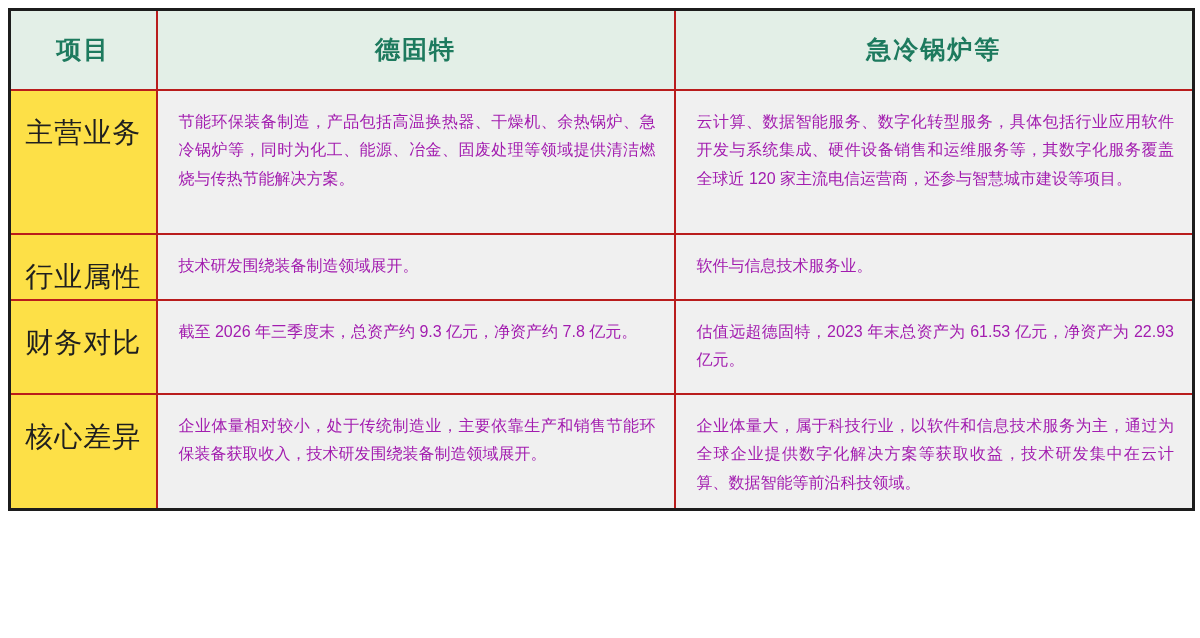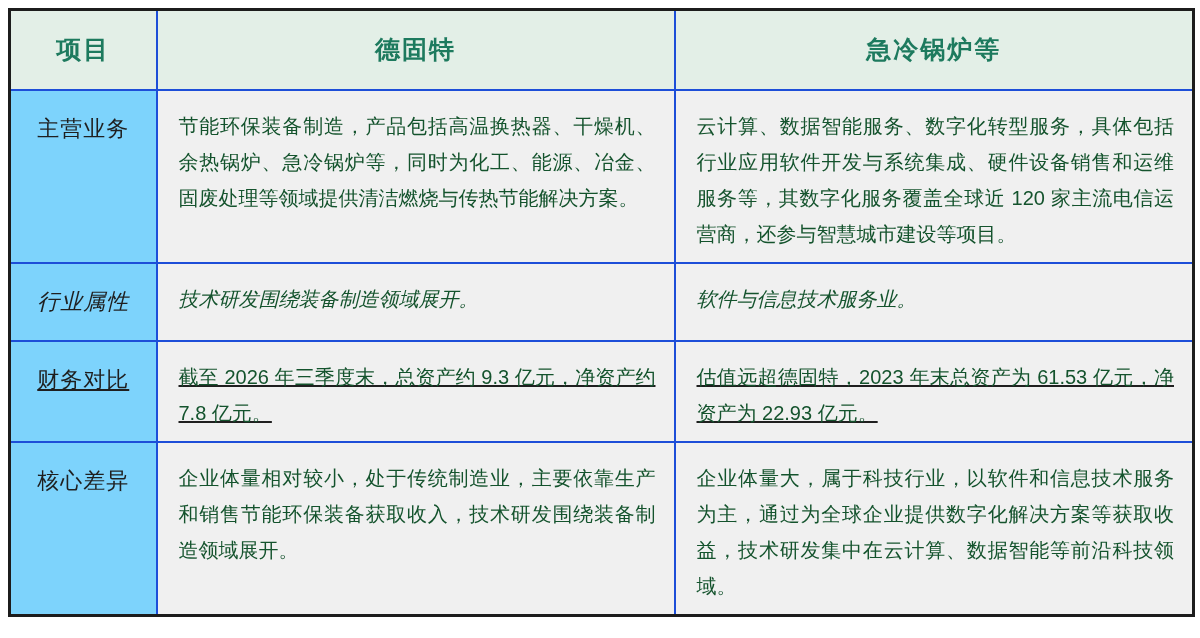--- a/index.html
+++ b/index.html
@@ -14,57 +14,57 @@
   .compare-table {
     border-collapse: collapse;
     table-layout: fixed;
     margin: 8px;
     width: 1184px;
     background: #f0f0f0;
     border: 3px solid #1c1c1c;
   }
   .compare-table th,
   .compare-table td {
-    border: 2px solid #1d4ed8;
+    border: 2px solid #b91c1c;
     box-sizing: border-box;
   }
   .header-row {
     height: 80px;
   }
   .header-cell {
     background: #e3efe7;
     color: #1d7a5e;
     font-size: 25px;
     font-weight: bold;
     text-align: center;
     vertical-align: middle;
     letter-spacing: 2px;
   }
   .label-cell {
-    background: #7dd3fc;
-    font-size: 22px;
+    background: #fde047;
+    font-size: 28px;
     font-weight: 500;
     text-align: center;
     vertical-align: top;
     padding-top: 23px;
     letter-spacing: 1px;
   }
   .content-cell {
     background: #f0f0f0;
-    font-size: 20px;
+    font-size: 16px;
     line-height: 1.8;
     vertical-align: top;
     padding: 17px 18px 10px 21px;
     text-align: justify;
-    color: #14532d;
+    color: #a21caf;
   }
   .row-business  { height: 144px; }
-  .row-industry  { height: 78px; font-style: italic;  }
+  .row-industry  { height: 66px;  }
   .row-scale     { height: 121px; }
-  .row-finance   { height: 94px; text-decoration: underline;  }
+  .row-finance   { height: 94px;  }
   .row-corediff  { height: 113px; }
 </style>
 </head>
 <body>
 
 <table class="compare-table">
   <colgroup>
     <col style="width:147px">
     <col style="width:518px">
     <col style="width:519px">

